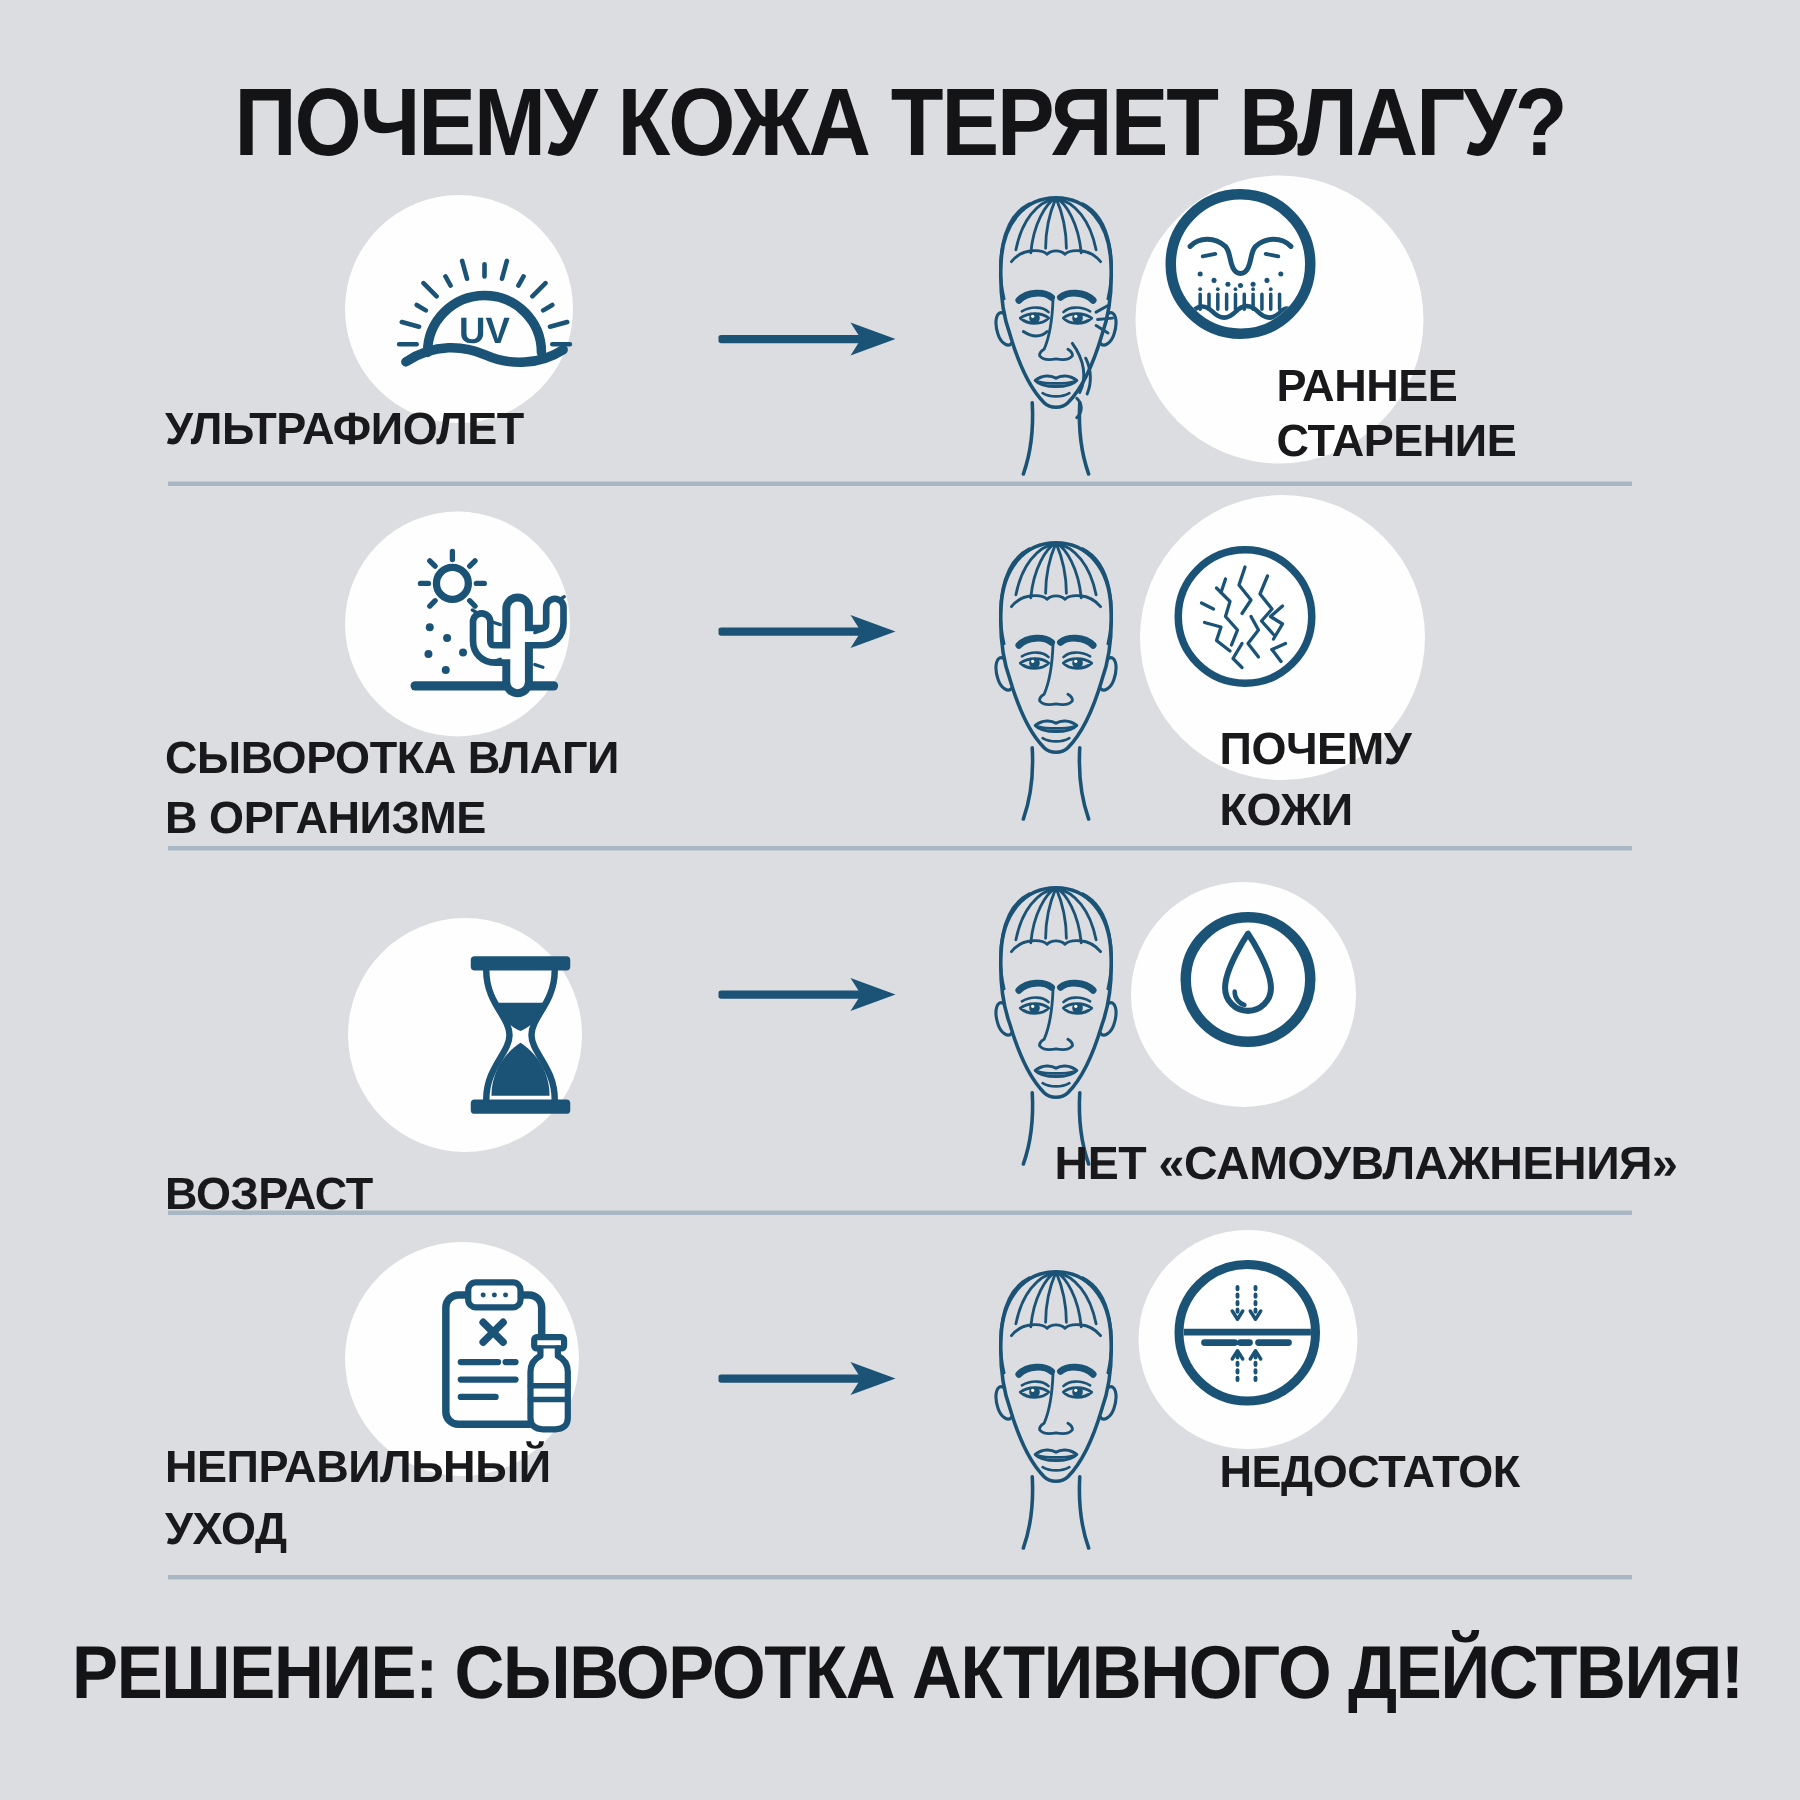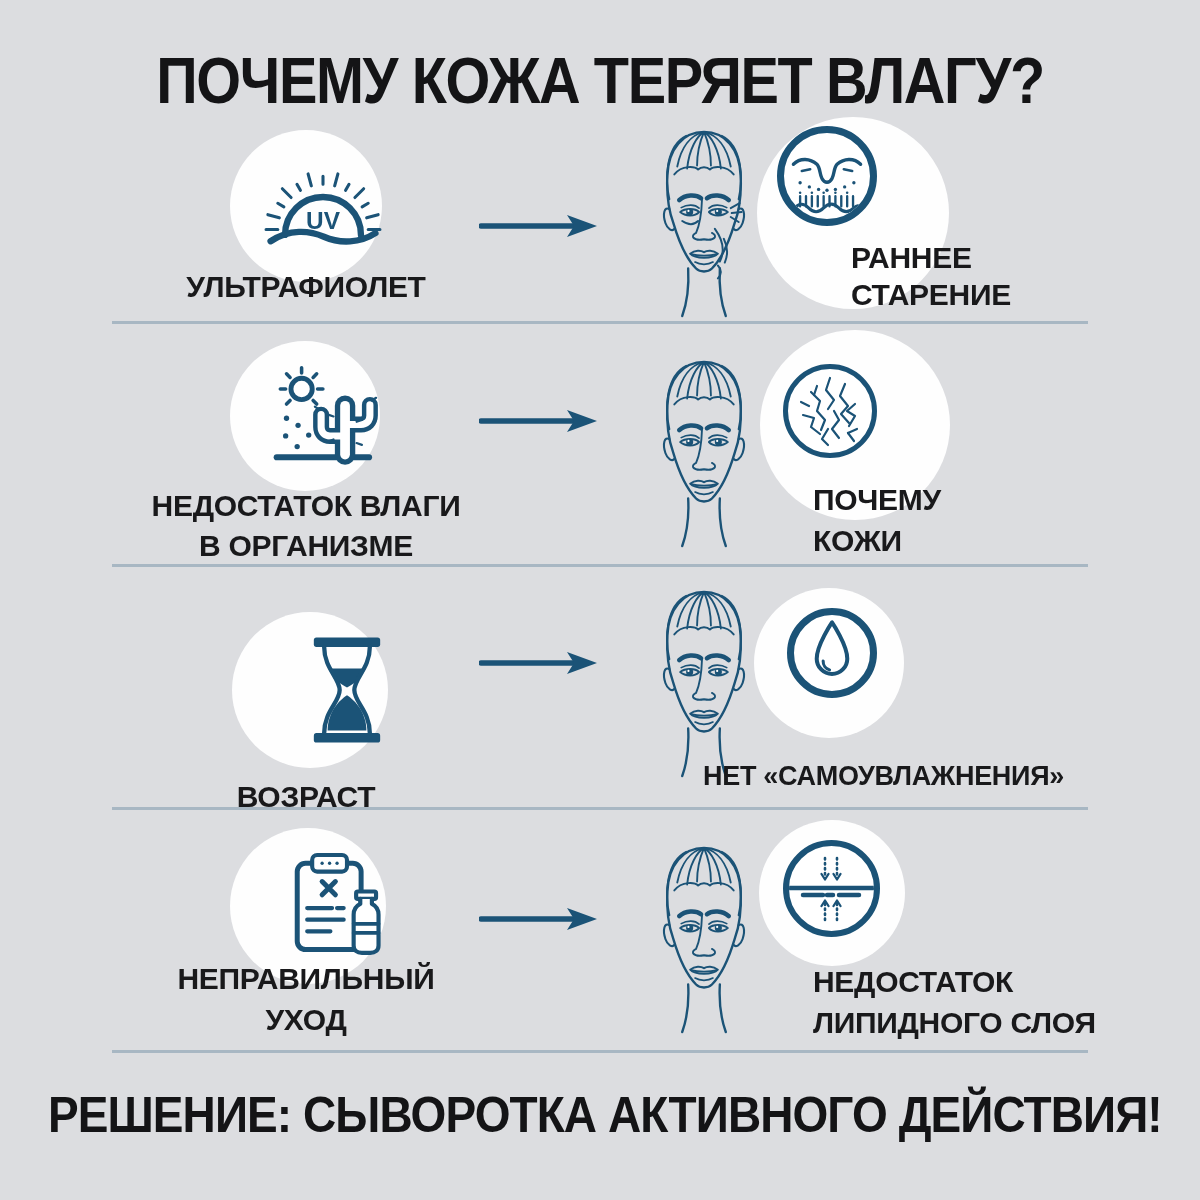--- a/index.html
+++ b/index.html
@@ -10,21 +10,21 @@
   .solution{position:absolute;left:0;right:0;top:1086px;text-align:center;font-weight:700;
             font-size:50px;letter-spacing:-1px;transform:scaleX(.92);color:#141416;white-space:nowrap;}
   .divider{position:absolute;left:112px;width:976px;height:3px;background:#a8b7c3;}
   .circle{position:absolute;border-radius:50%;background:#fefefe;display:flex;
           align-items:center;justify-content:flex-end;}
   .blob{position:absolute;border-radius:50%;background:#fefefe;}
   .icon-circle{position:absolute;border-radius:50%;background:#fff;border:7px solid #1b5377;
                box-sizing:border-box;display:flex;align-items:center;justify-content:center;overflow:hidden;}
   .label{position:absolute;font-weight:700;font-size:30px;line-height:38px;letter-spacing:-.3px;color:#19191b;}
   .label span{display:block;}
-  .label.center{text-align:center;}
+  .label.center{}
   .face{position:absolute;}
   .arrow{position:absolute;}
 </style>
 </head>
 <body>
 
 <svg width="0" height="0" style="position:absolute">
   <defs>
     <g id="face-base" fill="none" stroke="#1b5377" stroke-width="2.4" stroke-linecap="round" stroke-linejoin="round">
       <path d="M50 150 C51 168 49 184 44 198 M82 150 C81 168 83 184 88 198"></path>
@@ -134,21 +134,21 @@
         <g fill="#1b5377">
           <circle cx="25" cy="60" r="3"></circle>
             <circle cx="38" cy="68" r="3"></circle>
             <circle cx="24" cy="80" r="3"></circle>
             <circle cx="37" cy="92" r="3"></circle>
             <circle cx="50" cy="79" r="3"></circle>
         </g>
       </svg>
     </div>
     <div class="label center" style="left:110px;top:486px;width:392px;line-height:40px">
-      <span>НЕДОСТАТОК ВЛАГИ</span>
+      <span>СЫВОРОТКА ВЛАГИ</span>
       <span>В ОРГАНИЗМЕ</span>
     </div>
     <svg class="arrow" style="left:479px;top:408px" width="120" height="26" viewBox="0 0 120 26">
         <use href="#flow-arrow"></use>
       </svg>
     <div class="blob" style="left:760px;top:330px;width:190px;height:190px"></div>
     <svg class="face" style="left:638px;top:350px" width="132" height="198" viewBox="0 0 132 200">
         <use href="#face-base"></use>
       </svg>
     <div class="icon-circle" style="left:783px;top:364px;width:94px;height:94px;border-width:5px">
@@ -199,21 +199,21 @@
         <use href="#face-base"></use>
       </svg>
     <div class="icon-circle" style="left:787px;top:608px;width:90px;height:90px;border-width:7px">
       <svg width="74" height="74" viewBox="0 0 92 92">
         <g fill="none" stroke="#1b5377" stroke-linecap="round" stroke-linejoin="round">
           <path d="M46 8 C46 8 27 36 27 53 A19 19 0 0 0 65 53 C65 36 46 8 46 8 Z" stroke-width="5"></path>
           <path d="M35 56 A11 11 0 0 0 43 67" stroke-width="3.8"></path>
         </g>
       </svg>
     </div>
-    <div class="label" style="left:703px;top:757px;font-size:27px;white-space:nowrap">
+    <div class="label" style="left:703px;top:757px;font-size:31px;white-space:nowrap">
       <span>НЕТ «САМОУВЛАЖНЕНИЯ»</span>
     </div>
   </section>
 
   <div class="divider" style="top:807px"></div>
 
   <section>
     <div class="circle" style="left:230px;top:828px;width:156px;height:156px">
       <svg width="112" height="112" viewBox="0 0 135 135">
         <g fill="none" stroke="#1b5377" stroke-linecap="round" stroke-linejoin="round">
@@ -250,21 +250,20 @@
           <path d="M14 49 H34 M38 49 H44 M50 49 H70" stroke-width="4.5"></path>
           <path d="M36 12 V30 M48 12 V30" stroke-width="2.6" stroke-dasharray="1.5 3.5"></path>
           <path d="M32.5 28 L36 33.5 L39.5 28 M44.5 28 L48 33.5 L51.5 28" stroke-width="2.3" stroke-linejoin="round"></path>
           <path d="M36 74 V58 M48 74 V58" stroke-width="2.6" stroke-dasharray="1.5 3.5"></path>
           <path d="M32.5 60 L36 54.5 L39.5 60 M44.5 60 L48 54.5 L51.5 60" stroke-width="2.3" stroke-linejoin="round"></path>
         </g>
       </svg>
     </div>
     <div class="label" style="left:813px;top:961px;line-height:41px">
       <span>НЕДОСТАТОК</span>
-      <span>ЛИПИДНОГО СЛОЯ</span>
     </div>
   </section>
 
   <div class="divider" style="top:1050px"></div>
 
   <div class="solution">РЕШЕНИЕ: СЫВОРОТКА АКТИВНОГО ДЕЙСТВИЯ!</div>
 
 </div>
 
 </body></html>

